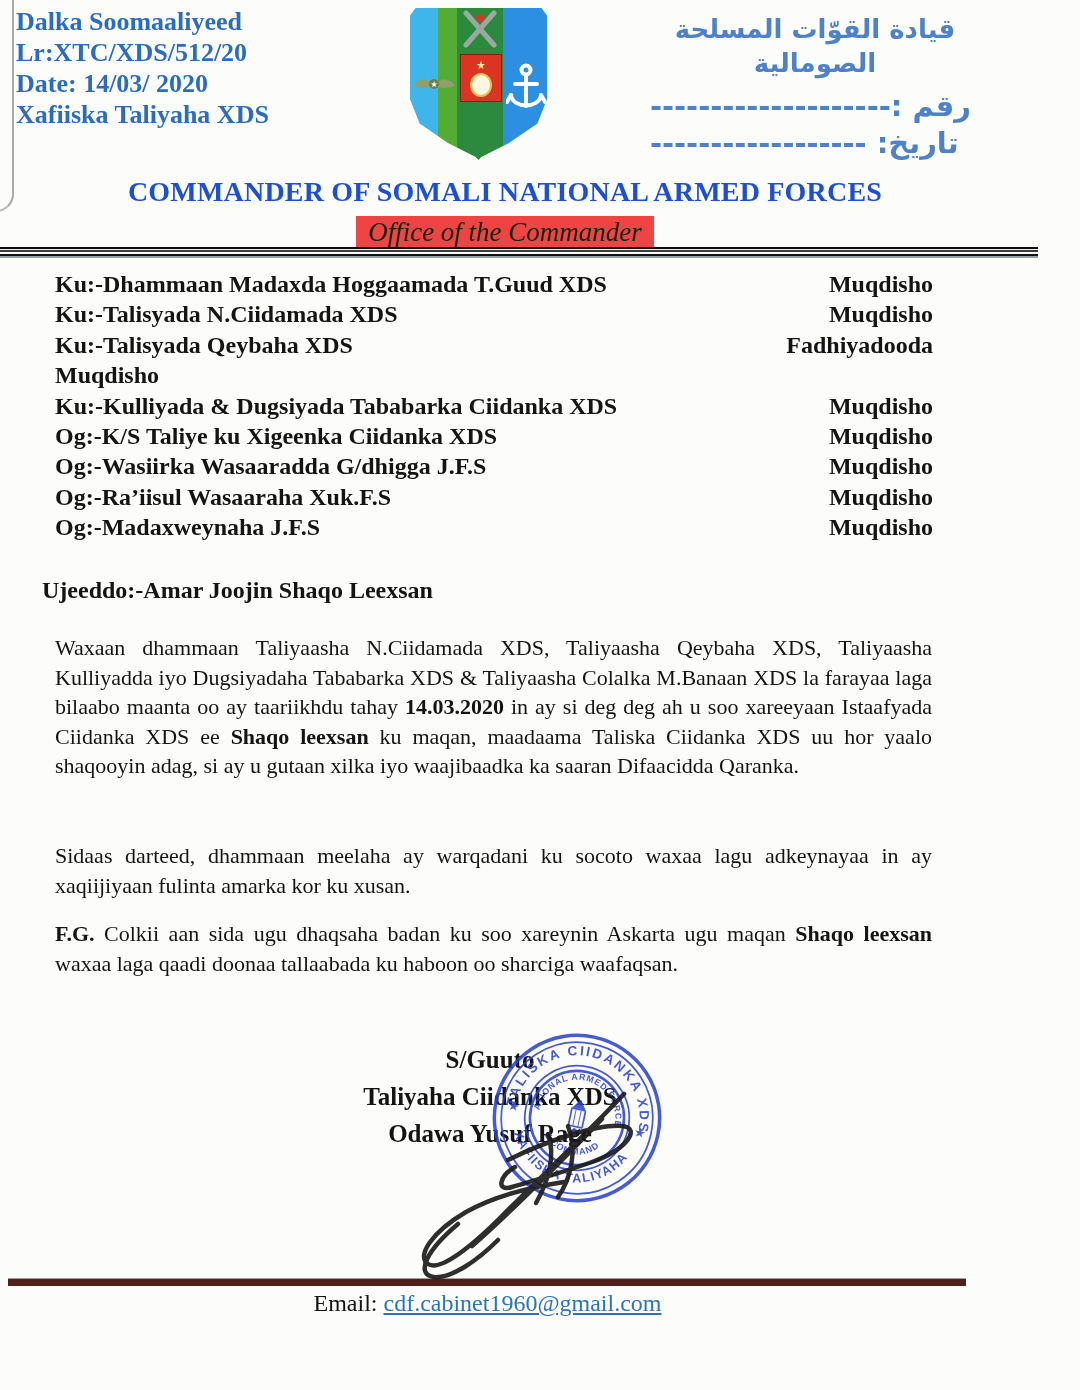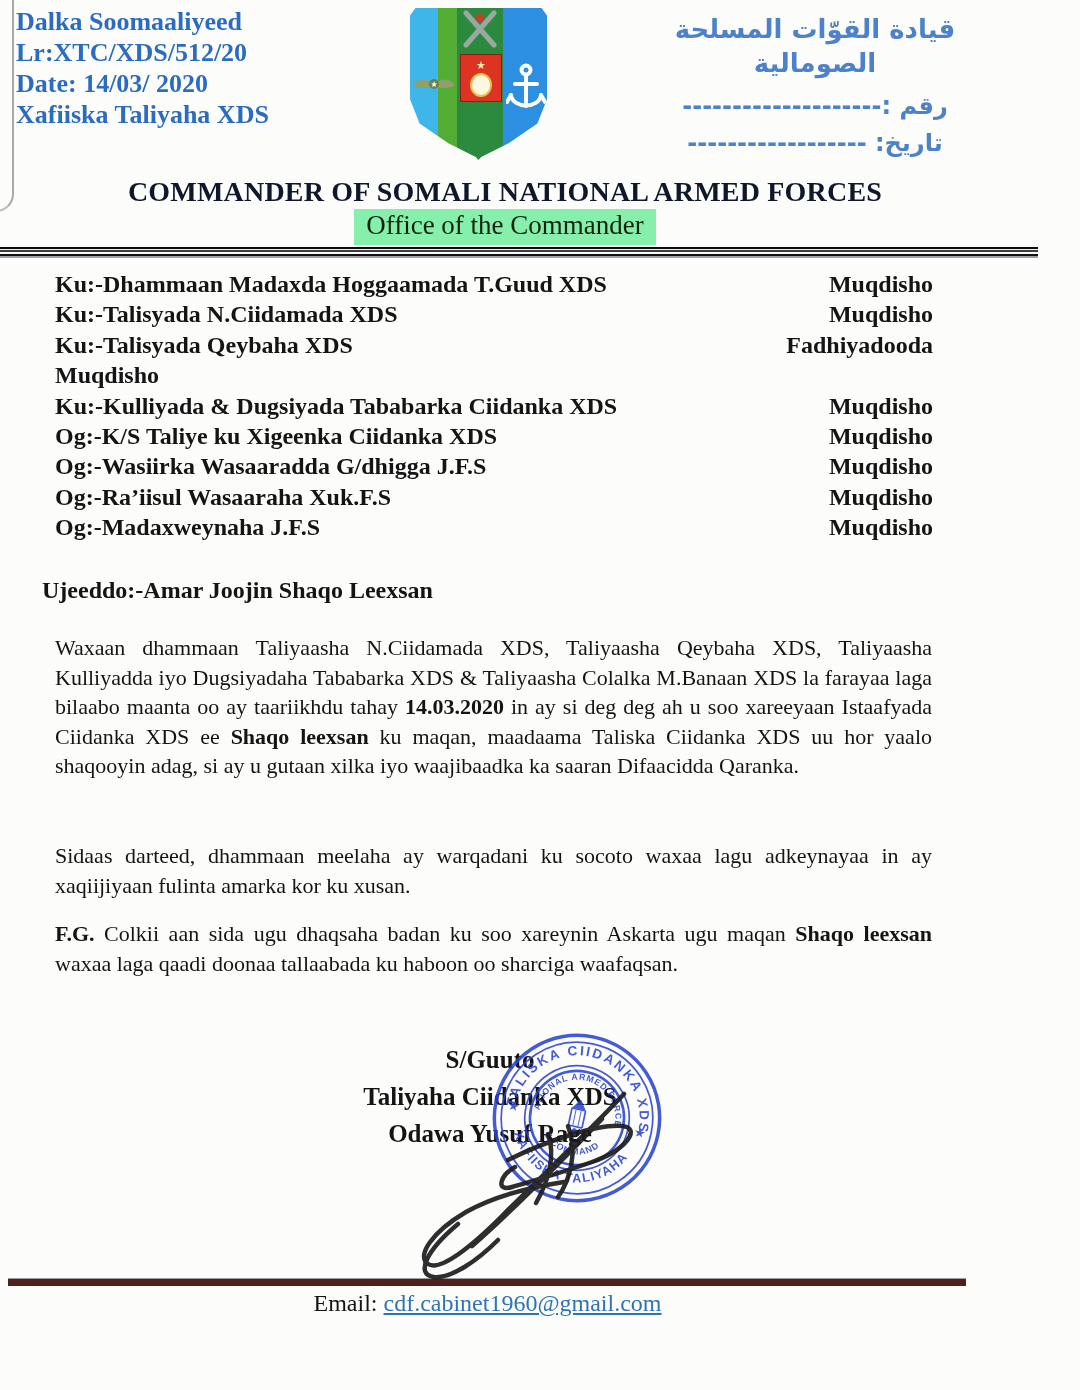--- a/index.html
+++ b/index.html
@@ -43,27 +43,27 @@
   }
   .wings-icon { position:absolute; left:1px; top:66px; }
   .anchor-icon { position:absolute; left:96px; top:54px; }
   
   .lh-right {
     position:absolute; left:650px; top:12px; width:330px;
     direction:rtl; color:#4d82ca; font-weight:bold; font-size:26px;
     font-family:"DejaVu Sans","Liberation Serif",sans-serif;
   }
   .ar-title { text-align:center; line-height:34px; }
-  .ar-fields { margin-top:8px; text-align:center; line-height:37px; font-size:24px; }
+  .ar-fields { margin-top:8px; text-align:left; line-height:37px; font-size:29px; }
   
   .title-block { position:absolute; left:0; top:176px; width:1010px; text-align:center; }
-  .main-title { font-weight:bold; font-size:28px; letter-spacing:.2px; color:#0f172a; }
+  .main-title { font-weight:bold; font-size:28px; letter-spacing:.2px; color:#1d4ed8; }
   .sub-title {
-    display:inline-block; margin-top:1px; padding:1px 12px 4px;
-    font-size:27px; color:#10230c; background:#86efac;
+    display:inline-block; margin-top:8px; padding:1px 12px 4px;
+    font-size:27px; color:#10230c; background:#ef4444;font-style:italic;
   }
   .double-rule {
     position:absolute; left:0; top:247px; width:1038px; height:11px;
     background:linear-gradient(180deg,#0c0c0c 0 18%,#eef0f2 18% 30%,#3c3c3c 30% 48%,#f7f8f9 48% 60%,#121212 60% 82%,#9aa0a4 82% 100%);
   }
   
   .recipients { position:absolute; left:55px; top:269px; width:878px; }
   .recip-row {
     display:flex; justify-content:space-between;
     font-weight:bold; font-size:24px; line-height:30.4px; white-space:nowrap;gap:8px;

